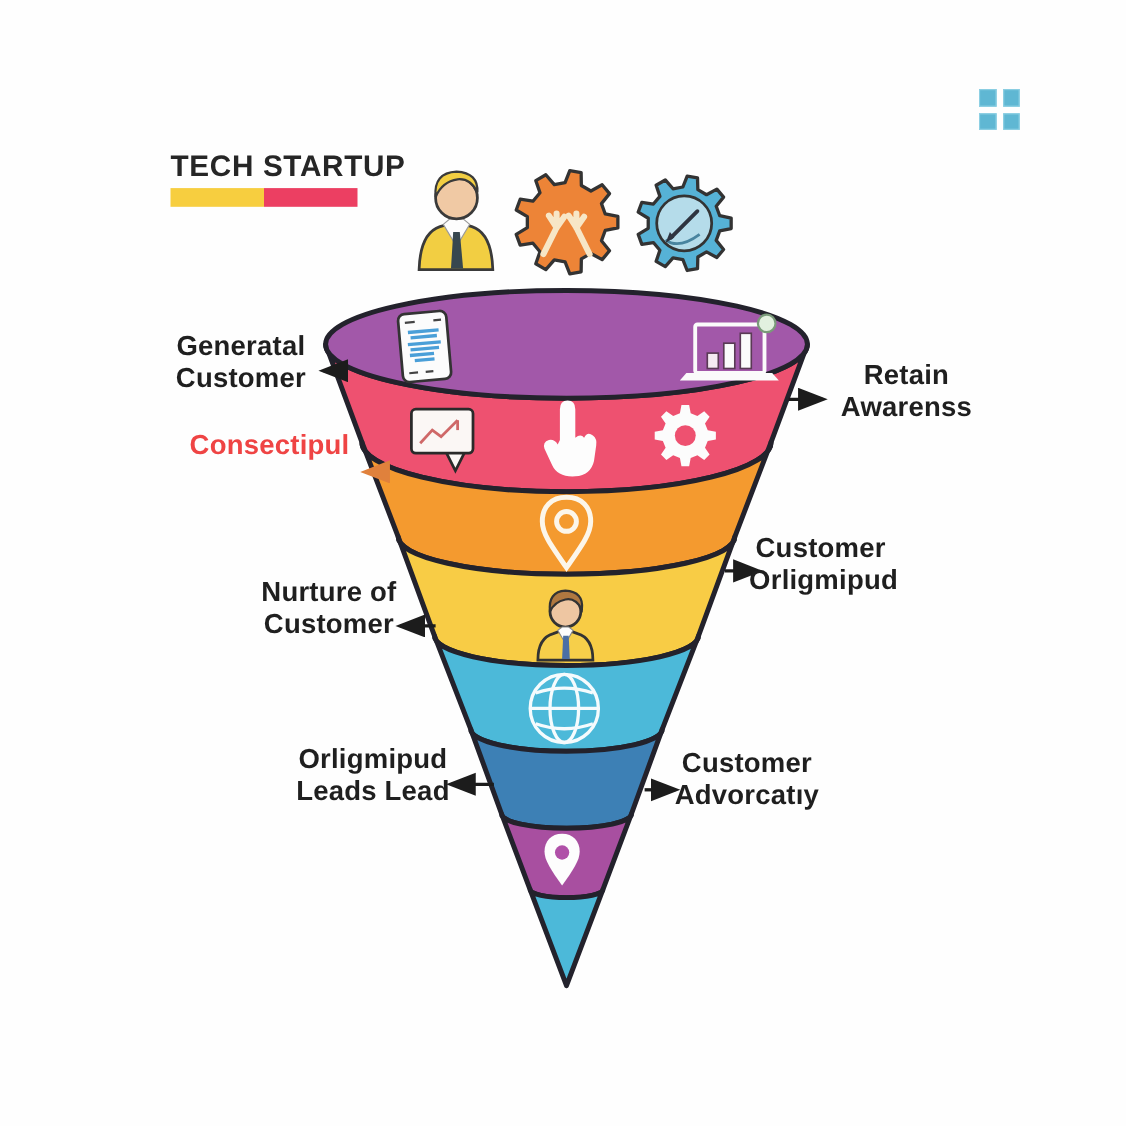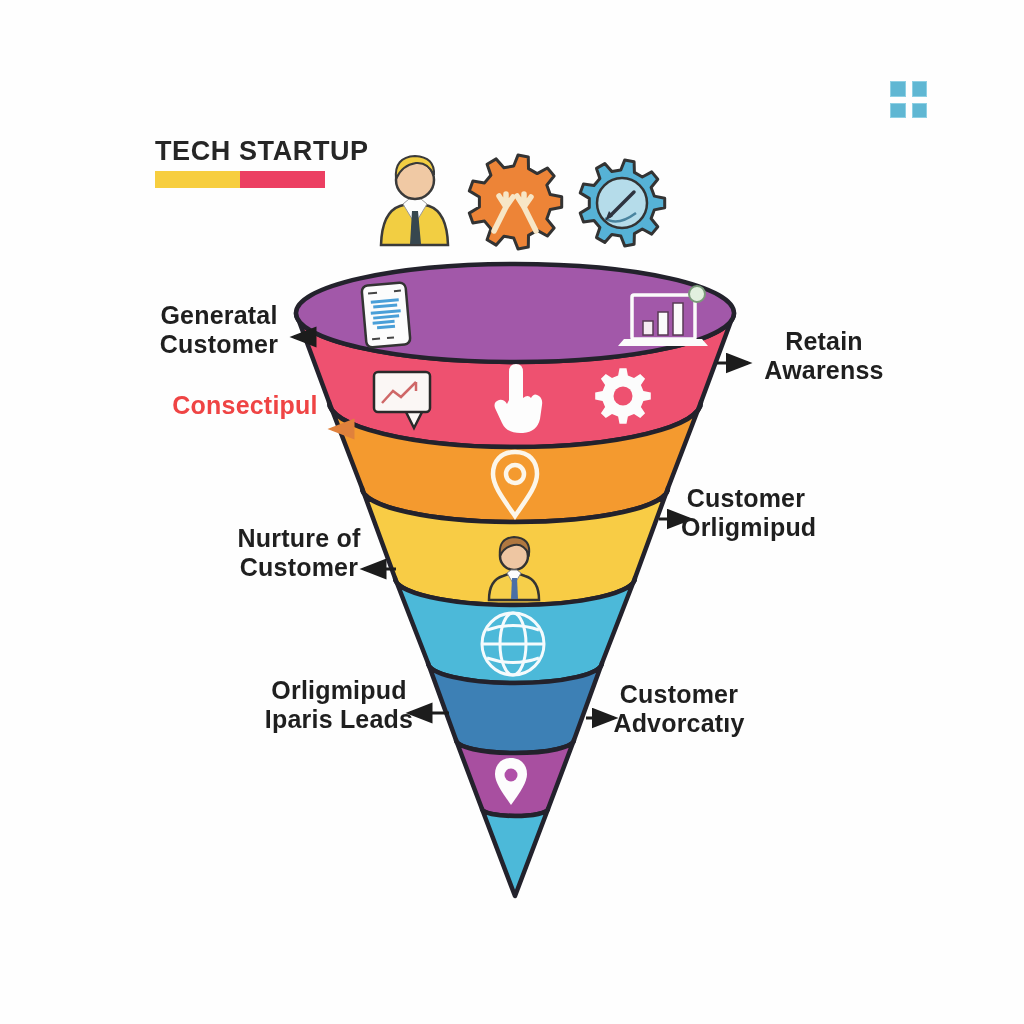--- a/index.html
+++ b/index.html
@@ -174,21 +174,21 @@
   </div>
   <div class="lbl orange" id="lbl-con">
     <span>Consectipul</span>
   </div>
   <div class="lbl" id="lbl-nur">
     <span>Nurture of</span>
     <span>Customer</span>
   </div>
   <div class="lbl" id="lbl-orl">
     <span>Orligmipud</span>
-    <span>Iparis Leads</span>
+    <span>Leads Lead</span>
   </div>
   <div class="lbl" id="lbl-ret">
     <span>Retain</span>
     <span>Awarenss</span>
   </div>
   <div class="lbl" id="lbl-adv1">
     <span>Customer</span>
     <span>Orligmipud</span>
   </div>
   <div class="lbl" id="lbl-adv2">

